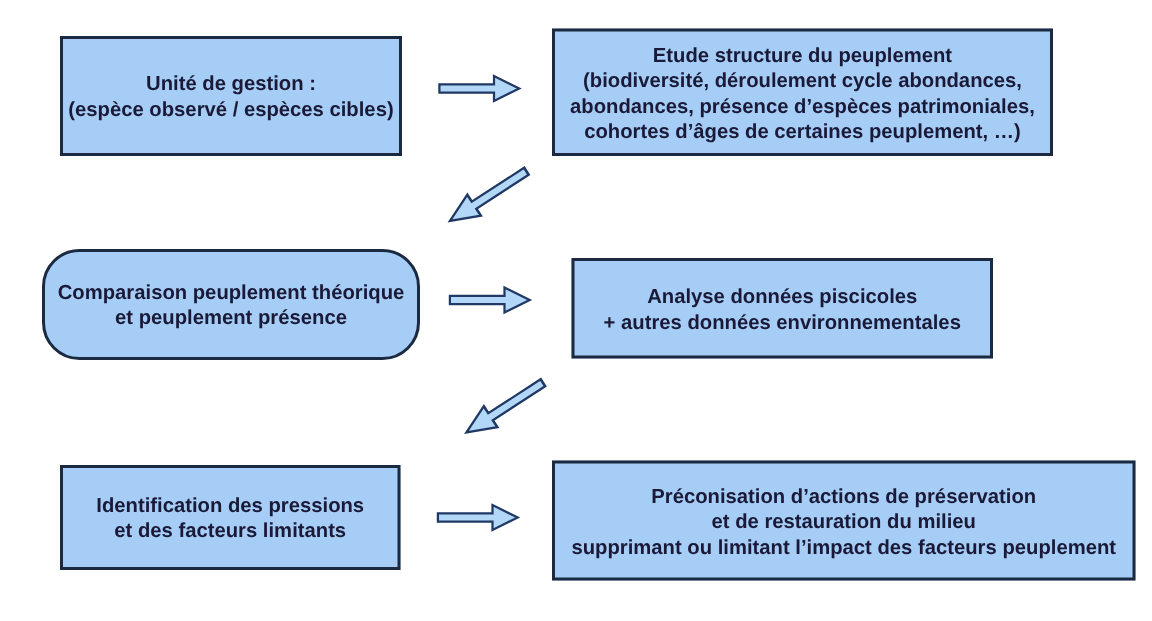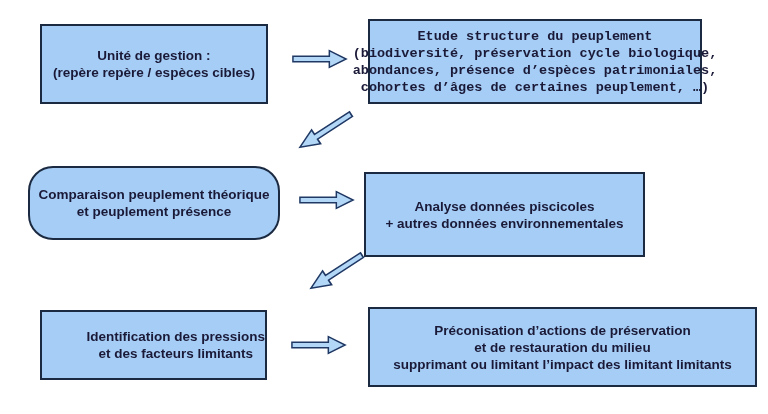--- a/index.html
+++ b/index.html
@@ -49,75 +49,75 @@
   }
 </style>
 </head>
 <body>
 
 <div class="canvas">
 
   <div class="box" style="left:40px; top:24px; width:228px; height:80px;">
     <div class="lines">
       <span>Unité de gestion :</span>
-      <span>(repère repère / espèces cibles)</span>
+      <span>(espèce observé / espèces cibles)</span>
     </div>
   </div>
 
   <svg class="arrow" style="left:292px; top:47px;" width="56" height="24" viewBox="0 0 60 26" preserveAspectRatio="none">
     <polygon points="1,10 40,10 40,4 58,13 40,22 40,16 1,16"></polygon>
   </svg>
 
-  <div class="box" style="left:368px; top:19px; width:334px; height:85px;font-family:Liberation Mono, monospace;">
+  <div class="box" style="left:368px; top:19px; width:334px; height:85px;">
     <div class="lines">
       <span>Etude structure du peuplement</span>
-      <span>(biodiversité, préservation cycle biologique,</span>
+      <span>(biodiversité, déroulement cycle abondances,</span>
       <span>abondances, présence d’espèces patrimoniales,</span>
       <span>cohortes d’âges de certaines peuplement, …)</span>
     </div>
   </div>
 
   <svg class="arrow diag" style="left:293px; top:119px;" width="64" height="24" viewBox="0 0 60 26" preserveAspectRatio="none">
     <polygon points="1,10 40,10 40,4 58,13 40,22 40,16 1,16"></polygon>
   </svg>
 
   <div class="box" style="left:28px; top:166px; width:252px; height:74px;border-radius:25px;">
     <div class="lines">
       <span>Comparaison peuplement théorique</span>
       <span>et peuplement présence</span>
     </div>
   </div>
 
   <svg class="arrow" style="left:299px; top:188px;" width="56" height="24" viewBox="0 0 60 26" preserveAspectRatio="none">
     <polygon points="1,10 40,10 40,4 58,13 40,22 40,16 1,16"></polygon>
   </svg>
 
-  <div class="box" style="left:364px; top:172px; width:281px; height:85px;">
+  <div class="box" style="left:381px; top:172px; width:281px; height:67px;">
     <div class="lines">
       <span>Analyse données piscicoles</span>
       <span>+ autres données environnementales</span>
     </div>
   </div>
 
   <svg class="arrow diag" style="left:304px; top:260px;" width="64" height="24" viewBox="0 0 60 26" preserveAspectRatio="none">
     <polygon points="1,10 40,10 40,4 58,13 40,22 40,16 1,16"></polygon>
   </svg>
 
-  <div class="box" style="left:40px; top:310px; width:227px; height:70px;justify-content:flex-end;">
+  <div class="box" style="left:40px; top:310px; width:227px; height:70px;">
     <div class="lines">
       <span>Identification des pressions</span>
       <span>et des facteurs limitants</span>
     </div>
   </div>
 
   <svg class="arrow" style="left:291px; top:333px;" width="56" height="24" viewBox="0 0 60 26" preserveAspectRatio="none">
     <polygon points="1,10 40,10 40,4 58,13 40,22 40,16 1,16"></polygon>
   </svg>
 
   <div class="box" style="left:368px; top:307px; width:389px; height:80px;">
     <div class="lines">
       <span>Préconisation d’actions de préservation</span>
       <span>et de restauration du milieu</span>
-      <span>supprimant ou limitant l’impact des limitant limitants</span>
+      <span>supprimant ou limitant l’impact des facteurs peuplement</span>
     </div>
   </div>
 
 </div>
 
 </body></html>

